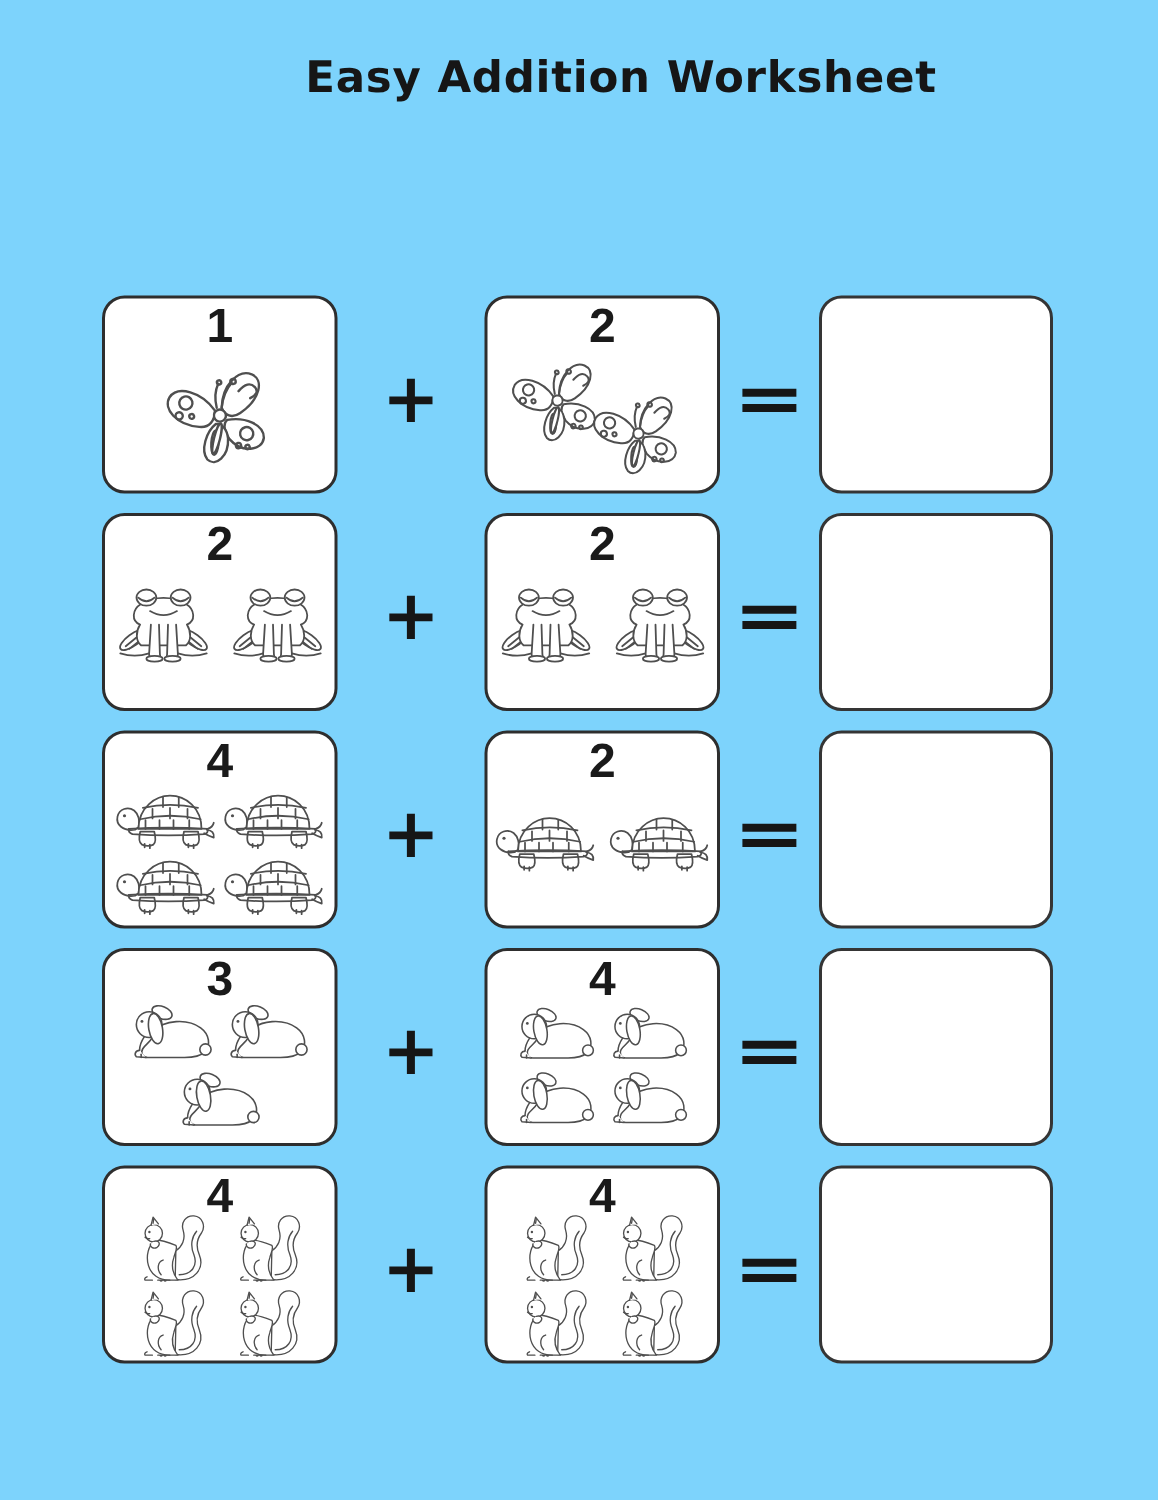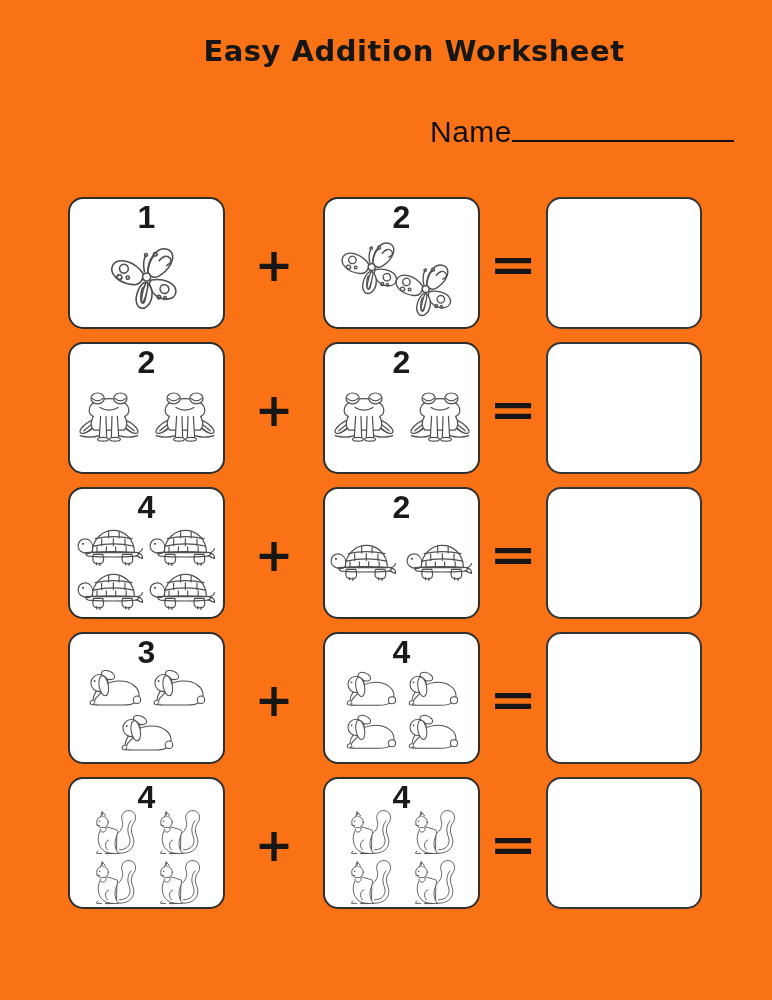--- a/index.html
+++ b/index.html
@@ -1,18 +1,18 @@
 <!DOCTYPE html>
 <html><head>
 <meta charset="utf-8">
 <style>
   * { margin:0; padding:0; box-sizing:border-box; }
   html,body { background:#ffffff; }
   .page {
-    position:relative; width:772px; height:1000px; background:#f97316;
+    position:relative; width:772px; height:1000px; background:#7dd3fc;
     font-family:"Liberation Sans", sans-serif; color:#1c1c1c; overflow:hidden;
   }
   .title {
     position:absolute; top:34px; left:0; width:100%;
     text-align:center; transform:translateX(28px);
     font-family:"DejaVu Sans", sans-serif;
     font-size:29px; font-weight:600; letter-spacing:0.5px; color:#161616;
   }
   .name-row { position:absolute; top:112px; left:430px; white-space:nowrap; }
   .name-label { font-size:30px; color:#111; letter-spacing:0.5px; }
@@ -147,23 +147,20 @@
       <circle cx="15.5" cy="32" r="1.8" fill="#4f4f4f" stroke="none"></circle>
       <path d="M9 40 q3 3 7 2"></path>
       <path d="M22 46 C30 44 33 50 27 55 C22 58 16 55 17 50" fill="#fff"></path>
     </symbol>
   </defs>
 </svg>
 
 <div class="page">
   <h1 class="title">Easy Addition Worksheet</h1>
 
-  <div class="name-row">
-    <span class="name-label">Name</span><span class="name-line"></span>
-  </div>
 
 
   <div class="problems">
   <div class="row">
     <div class="box">
       <div class="count">1</div>
       <div class="icons a-butterfly c-1">
             <svg class="animal">
               <use href="#sym-butterfly"></use>
             </svg>

